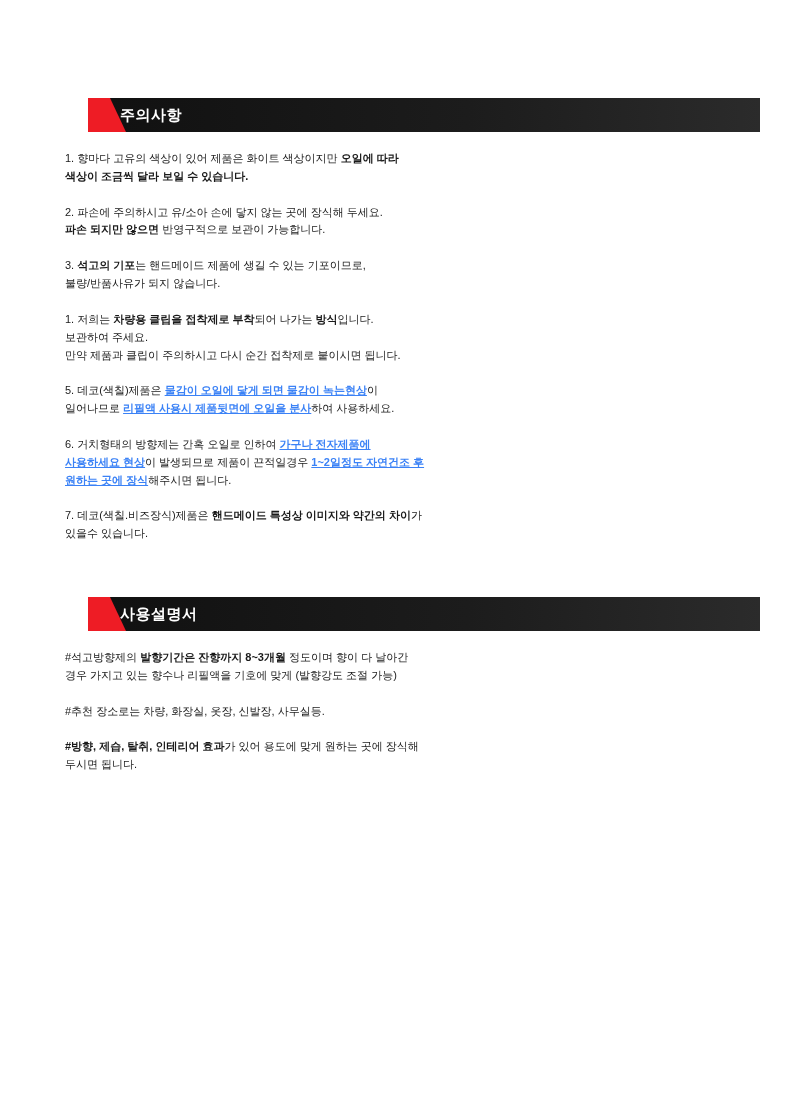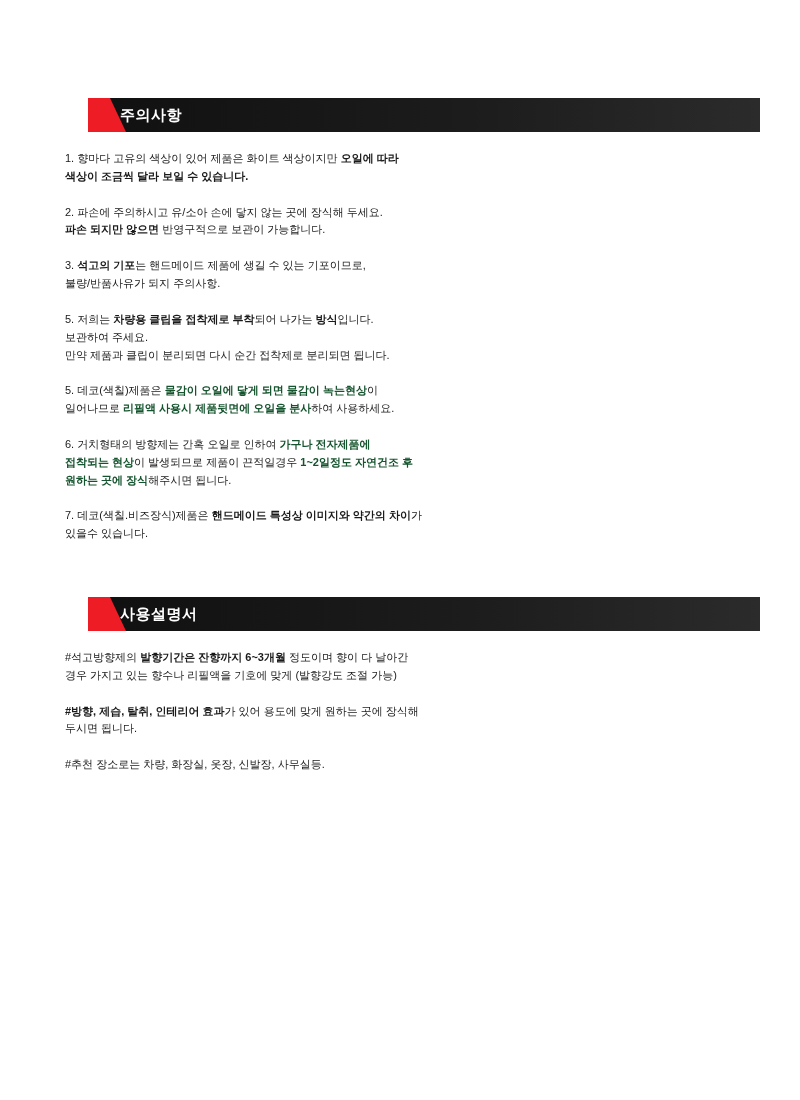--- a/index.html
+++ b/index.html
@@ -76,21 +76,21 @@
   }
   .para {
     margin: 0 0 18px 0;
   }
   .para:last-child {
     margin-bottom: 0;
   }
   .line {
     white-space: pre-wrap;
   }
-  .red-b { color: #14532d; font-weight: bold; }
+  .red-b { color: #3b82f6; font-weight: bold; text-decoration: underline; }
 
   .spacer-lg { height: 54px; }
   .top-pad { height: 98px; }
 </style>
 </head>
 <body>
 
 <div class="page">
   <div class="top-pad"></div>
 
@@ -105,59 +105,59 @@
         <div class="para">
           <div class="line"><span>1. 향마다 고유의 색상이 있어 제품은 화이트 색상이지만 </span><span style="font-weight: bold;">오일에 따라</span></div>
           <div class="line"><span style="font-weight: bold;">색상이 조금씩 달라 보일 수 있습니다.</span></div>
         </div>
         <div class="para">
           <div class="line"><span>2. 파손에 주의하시고 유/소아 손에 닿지 않는 곳에 장식해 두세요.</span></div>
           <div class="line"><span style="font-weight: bold;">파손 되지만 않으면</span><span> 반영구적으로 보관이 가능합니다.</span></div>
         </div>
         <div class="para">
           <div class="line"><span>3. </span><span style="font-weight: bold;">석고의 기포</span><span>는 </span><span style="font-weight: normal;">핸드메이드 제품에 생길 수 있는 기포</span><span>이므로,</span></div>
-          <div class="line"><span>불량/반품사유가 되지 주의사항.</span></div>
+          <div class="line"><span>불량/반품사유가 되지 않습니다.</span></div>
         </div>
         <div class="para">
-          <div class="line"><span>5. 저희는 </span><span style="font-weight: bold;">차량용 클립을 접착제로 부착</span><span>되어 나가는 </span><span style="font-weight: bold;">방식</span><span>입니다.</span></div>
+          <div class="line"><span>1. 저희는 </span><span style="font-weight: bold;">차량용 클립을 접착제로 부착</span><span>되어 나가는 </span><span style="font-weight: bold;">방식</span><span>입니다.</span></div>
           <div class="line"><span>보관하여 주세요.</span></div>
-          <div class="line"><span>만약 제품과 클립이 분리되면 다시 순간 접착제로 분리되면 됩니다.</span></div>
+          <div class="line"><span>만약 제품과 클립이 주의하시고 다시 순간 접착제로 붙이시면 됩니다.</span></div>
         </div>
         <div class="para">
           <div class="line"><span>5. 데코(색칠)제품은 </span><span class="red-b">물감이 오일에 닿게 되면 물감이 녹는현상</span><span>이</span></div>
           <div class="line"><span>일어나므로 </span><span class="red-b">리필액 사용시 제품뒷면에 오일을 분사</span><span>하여 사용하세요.</span></div>
         </div>
         <div class="para">
           <div class="line"><span>6. 거치형태의 방향제는 간혹 오일로 인하여 </span><span class="red-b">가구나 전자제품에</span></div>
-          <div class="line"><span class="red-b">접착되는 현상</span><span>이 발생되므로 제품이 끈적일경우 </span><span class="red-b">1~2일정도 자연건조 후</span></div>
+          <div class="line"><span class="red-b">사용하세요 현상</span><span>이 발생되므로 제품이 끈적일경우 </span><span class="red-b">1~2일정도 자연건조 후</span></div>
           <div class="line"><span class="red-b">원하는 곳에 장식</span><span>해주시면 됩니다.</span></div>
         </div>
         <div class="para">
           <div class="line"><span>7. 데코(색칠.비즈장식)제품은 </span><span style="font-weight: bold;">핸드메이드 특성상 이미지와 약간의 차이</span><span>가</span></div>
           <div class="line"><span>있을수 있습니다.</span></div>
         </div>
       </div>
   </div>
 
   <div class="spacer-lg"></div>
 
   <div>
     <div class="section-header">
       <div class="accent"></div>
       <div class="bar">
         <span class="title">사용설명서</span>
       </div>
     </div>
     <div class="section-body" id="body-manual">
         <div class="para">
-          <div class="line"><span>#석고방향제의 </span><span style="font-weight: bold;">발향기간은 잔향까지 6~3개월</span><span> 정도이며 향이 다 날아간</span></div>
+          <div class="line"><span>#석고방향제의 </span><span style="font-weight: bold;">발향기간은 잔향까지 8~3개월</span><span> 정도이며 향이 다 날아간</span></div>
           <div class="line"><span>경우 가지고 있는 향수나 리필액을 기호에 맞게 (발향강도 조절 가능)</span></div>
+        </div>
+        <div class="para">
+          <div class="line"><span>#추천 장소로는 차량, 화장실, 옷장, 신발장, 사무실등.</span></div>
         </div>
         <div class="para">
           <div class="line"><span style="font-weight: bold;">#방향, 제습, 탈취, 인테리어 효과</span><span>가 있어 용도에 맞게 원하는 곳에 장식해</span></div>
           <div class="line"><span>두시면 됩니다.</span></div>
-        </div>
-        <div class="para">
-          <div class="line"><span>#추천 장소로는 차량, 화장실, 옷장, 신발장, 사무실등.</span></div>
         </div>
       </div>
   </div>
 </div>
 
 </body></html>

